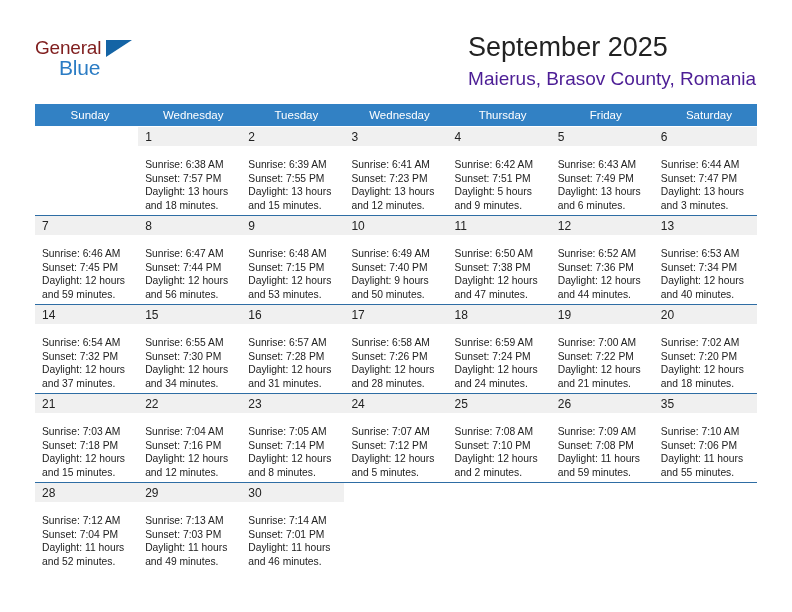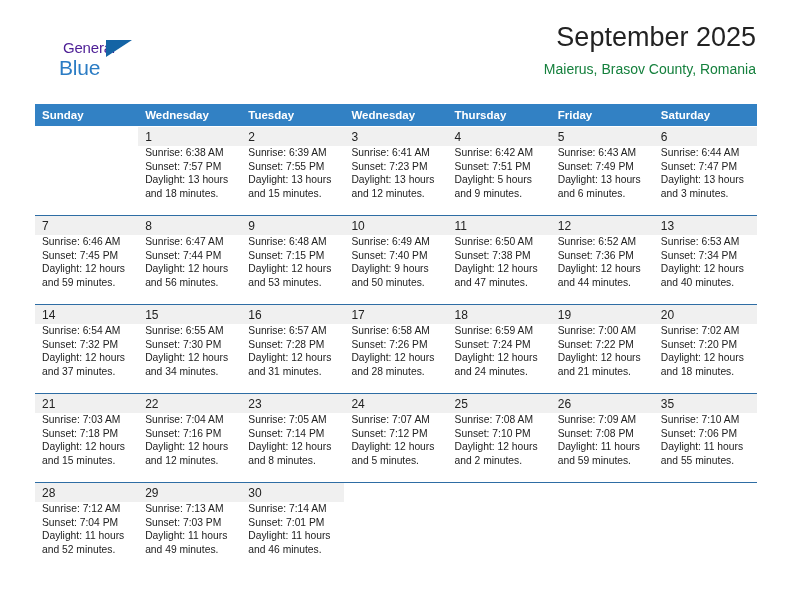--- a/index.html
+++ b/index.html
@@ -33,25 +33,24 @@
     position: absolute;
     left: 35px;
     top: 36px;
     width: 120px;
     height: 46px;
   }
   .logo-general {
     position: absolute;
     left: 0;
     top: 0;
-    font-size: 15px;
-    color: #4c1d95;
+    font-size: 19px;
+    color: #7f1d1d;
     letter-spacing: -0.2px;
     line-height: 24px;
-    margin-left: 28px;
   }
   .logo-blue {
     position: absolute;
     left: 24px;
     top: 20px;
     font-size: 21px;
     color: #2b7cc4;
     letter-spacing: -0.2px;
     line-height: 24px;
   }
@@ -60,54 +59,53 @@
     left: 71px;
     top: 4px;
     width: 0;
     height: 0;
     border-left: 26px solid #1464a5;
     border-bottom: 17px solid transparent;
   }
   .title-block {
     position: absolute;
     right: 36px;
-    top: 20px;
-    text-align: right;
+    top: 30px;
   }
   .cal-title {
     font-size: 27px;
     color: #222222;
     line-height: 34px;
     white-space: nowrap;
   }
   .cal-subtitle {
-    font-size: 14px;
-    color: #15803d;
+    font-size: 19px;
+    color: #4c1d95;
     line-height: 22px;
     margin-top: 4px;
     white-space: nowrap;
   }
 
   
   .calendar {
     position: absolute;
     left: 35px;
     top: 104px;
     width: 722px;
     border-collapse: collapse;
     table-layout: fixed;
   }
   .calendar col { width: 103.14px; }
 
   thead th {
     background: #3281c4;
     color: #ffffff;
     font-size: 11.5px;
-    font-weight: bold;
-    text-align: left;
+    font-weight: normal;
+    text-align: center;
     padding: 5px 0 5px 7px;
     height: 11px;
     vertical-align: middle;
     border: none;
   }
 
   tbody tr.week-row td {
     vertical-align: top;
     padding: 0;
     border: none;
@@ -127,21 +125,21 @@
   }
   .daynum-strip {
     height: 19px;
     box-sizing: border-box;
     padding: 2px 0 0 7px;
     font-size: 12px;
     color: #222222;
     line-height: 17px;
   }
   .cell-body {
-    padding: 0 6px 0 7px;
+    padding: 12px 6px 0 7px;
     font-size: 10.3px;
     line-height: 13.6px;
     color: #222222;
   }
   .cell-body div {
     white-space: nowrap;
   }
   .cell-body .wrapline {
     white-space: normal;
   }

